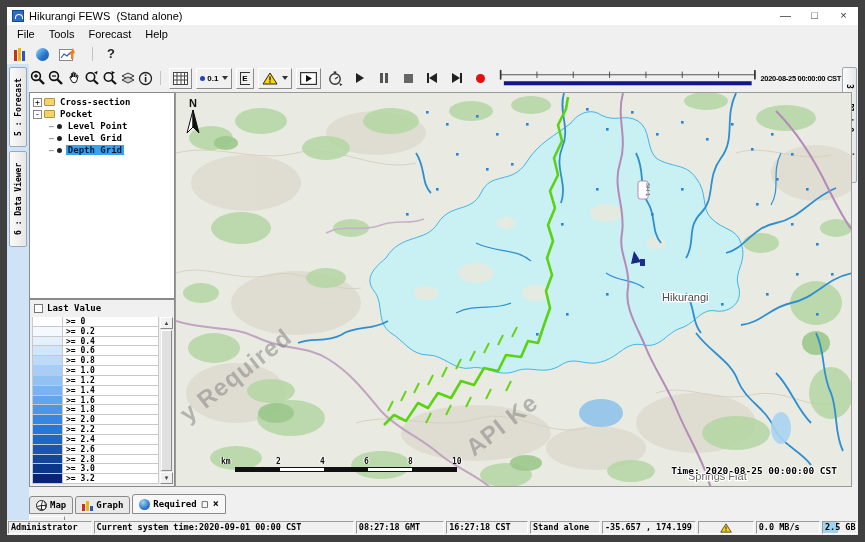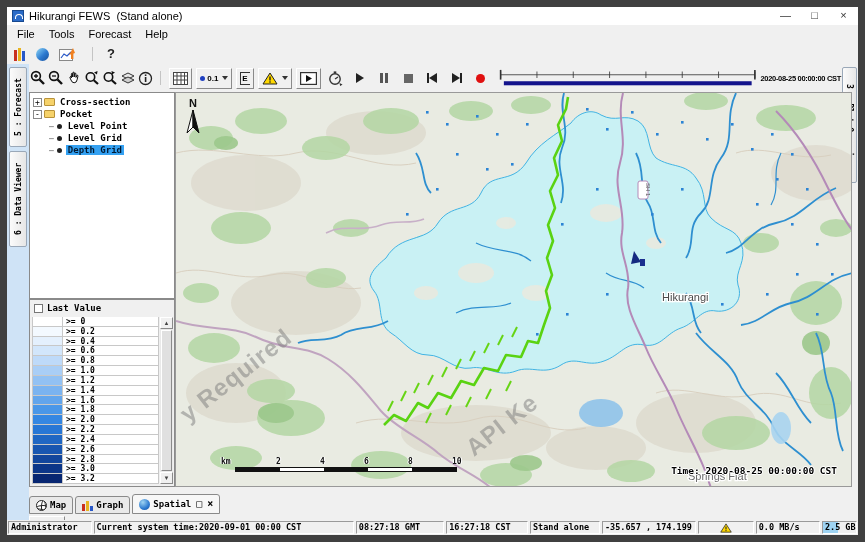--- a/index.html
+++ b/index.html
@@ -616,21 +616,21 @@
     <div class="btab">
       <span class="tabicon graph-ic">
           <i></i>
           <i></i>
           <i></i>
         </span>
       <span>Graph</span>
     </div>
     <div class="btab active">
       <span class="tabicon globe-blue"></span>
-      <span>Spatial</span>
+      <span>Required</span>
       <span class="tab-ctl">□</span>
       <span class="tab-ctl">×</span>
     </div>
   </div>
 
   <button class="logs-btn">Logs</button>
 
   <div class="statusbar" id="statusbar">
       <div class="scell" style="width: 86px;"><span>Administrator</span></div>
       <div class="scell" style="width: 268px;"><span>Current system time:2020-09-01 00:00 CST</span></div>

